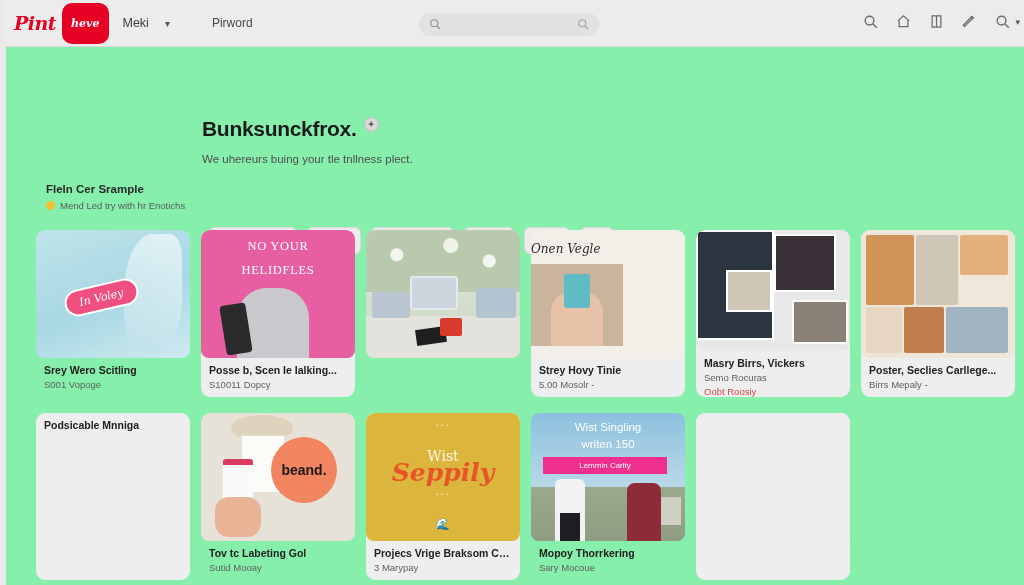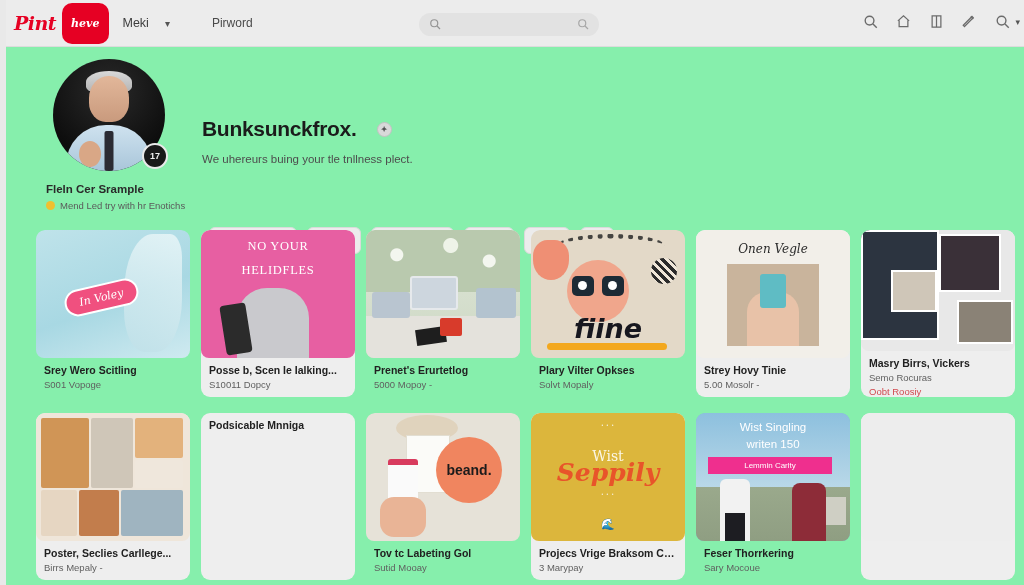--- a/index.html
+++ b/index.html
@@ -87,21 +87,21 @@
     align-items: center; justify-content: center; border: 2px solid #e9e9e9;
   }
 
   .uname { position: absolute; left: 40px; top: 136px; font-size: 11.5px; font-weight: bold; color: #2a2a2a; }
   .ustat { position: absolute; left: 40px; top: 153px; font-size: 9.5px; color: #5a5a5a; display: flex; align-items: center; gap: 5px; }
   .dot-y { width: 9px; height: 9px; border-radius: 50%; background: #f0c030; display: inline-block; }
 
   .ptitle {
     position: absolute; left: 196px; top: 70px;
     font-size: 21px; font-weight: bold; color: #1b1b1b; letter-spacing: -0.3px;
-    display: flex; align-items: center; gap: 20px;
+    display: flex; gap: 7px;
   }
   .verify {
     width: 15px; height: 15px; border-radius: 50%; background: #d9d9d9;
     border: 1px solid #c2c2c2; display: flex; align-items: center;
     justify-content: center; font-size: 8px; color: #555;
   }
   .psub { position: absolute; left: 196px; top: 106px; font-size: 11.5px; color: #4d4d4d; }
 
   .actions { position: absolute; left: 203px; top: 180px; display: flex; gap: 10px; }
   .btn {
@@ -170,21 +170,21 @@
   .t-sticker .gl b::after{content:"";position:absolute;left:6px;top:5px;width:9px;height:9px;background:#fff;border-radius:50%;}
   .t-sticker .chain { position:absolute; left:26px; top:4px; width:108px; height:24px; border-top:5px dotted #2a2a2a; border-radius:50%; opacity:.85;}
   .t-sticker .fiine { position:absolute; left:6px; bottom:14px; right:6px; text-align:center;
      font-size:27px; font-weight:bold; font-style:italic; color:#17171f; font-family:"DejaVu Sans", sans-serif;}
   .t-sticker .band { position:absolute; left:16px; bottom:8px; width:120px; height:7px; background:#f3a81e; border-radius:4px;}
   .t-sticker .wh { position:absolute; left:12px; bottom:6px; width:126px; height:62px; background:#fff; border-radius:50%; z-index:-1;}
   .t-sticker .eye { position:absolute; left:2px; top:10px; width:36px; height:40px; background:#ef8f74; border-radius:40% 40% 50% 50%;}
   .t-sticker .ball { position:absolute; right:8px; top:28px; width:26px; height:26px; border-radius:50%;
      background:repeating-linear-gradient(45deg,#2b2b2b 0 3px,#efe6d8 3px 6px);}
 
-  .t-vogue { background:#f2efe9; display:flex; flex-direction:column; align-items:center;}
+  .t-vogue { background:#f2efe9; display:flex; flex-direction:column; align-items:flex-start;}
   .t-vogue .hd { font-family:"DejaVu Serif", serif; font-style:italic; font-size:12px; color:#2a2a2a; margin-top:12px;}
   .t-vogue .im { margin-top:8px; width:92px; height:82px; background:#c9b49c; position:relative; overflow:hidden;}
   .t-vogue .torso { position:absolute; left:50%; transform:translateX(-50%); bottom:0; width:52px; height:54px; background:#e8c2a8; border-radius:20px 20px 0 0;}
   .t-vogue .can { position:absolute; left:50%; transform:translateX(-50%); top:10px; width:26px; height:34px; background:#5fbcc4; border-radius:3px;}
 
   .t-collage2 { background:#e8e8e8; }
   .t-collage2 .p { position:absolute; background:#2a3544; border:2px solid #fff;}
 
   .t-tan { background:#efe6da; padding:5px; }
   .t-tan .q { position:absolute; background:#d6a877; border-radius:2px;}
@@ -286,30 +286,20 @@
         <svg width="15" height="15" viewBox="0 0 24 24" fill="none" stroke="#3a3a3a" stroke-width="2.2">
           <circle cx="10.5" cy="10.5" r="7"></circle>
             <line x1="16" y1="16" x2="22" y2="22"></line>
           </svg>
       </span>
       <span class="chev-sm">▾</span>
     </div>
   </div>
 
   <div class="profile">
-    <div class="avatar-wrap">
-      <div class="avatar">
-        <div class="av-shirt"></div>
-        <div class="av-hair"></div>
-        <div class="av-head"></div>
-        <div class="av-tie"></div>
-        <div class="av-hand"></div>
-      </div>
-      <div class="av-badge">17</div>
-    </div>
 
     <div class="uname">Fleln Cer Srample</div>
     <div class="ustat">
       <span class="dot-y"></span>
       <span>Mend Led try with hr Enotichs</span>
     </div>
 
     <div class="ptitle">
       <span>Bunksunckfrox.</span>
       <span class="verify">✦</span>
@@ -383,45 +373,22 @@
     <div class="card plain">
       <div class="thumb t-desk">
         <div class="leaf"></div>
         <div class="tbl"></div>
         <div class="mon"></div>
         <div class="lap"></div>
         <div class="lap2"></div>
         <div class="blk"></div>
         <div class="red"></div>
       </div>
-      <div class="meta">
-        <div class="ct">Prenet's Erurtetlog</div>
-        <div class="cs">5000 Mopoy -</div>
-      </div>
-    </div>
-
-    <div class="card plain">
-      <div class="thumb t-sticker">
-        <div class="chain"></div>
-        <div class="eye"></div>
-        <div class="ball"></div>
-        <div class="wh"></div>
-        <div class="face"></div>
-        <div class="gl">
-            <b></b>
-            <b></b>
-          </div>
-        <div class="band"></div>
-        <div class="fiine">fiine</div>
-      </div>
-      <div class="meta">
-        <div class="ct">Plary Vilter Opkses</div>
-        <div class="cs">Solvt Mopaly</div>
-      </div>
-    </div>
+    </div>
+
 
     <div class="card">
       <div class="thumb t-vogue">
         <div class="hd">Onen Vegle</div>
         <div class="im">
           <div class="torso"></div>
           <div class="can"></div>
         </div>
       </div>
       <div class="meta">
@@ -499,21 +466,21 @@
       <div class="thumb t-promo">
         <div class="sky"></div>
         <div class="hs"></div>
         <div class="h1">Wist Singling</div>
         <div class="h2">writen 150</div>
         <div class="bar">Lemmin Carlty</div>
         <div class="m1"></div>
         <div class="m2"></div>
       </div>
       <div class="meta">
-        <div class="ct">Feser Thorrkering</div>
+        <div class="ct">Mopoy Thorrkering</div>
         <div class="cs">Sary Mocoue</div>
       </div>
     </div>
 
     <div class="card">
       <div class="thumb t-prod">
         
         
       </div>
 

